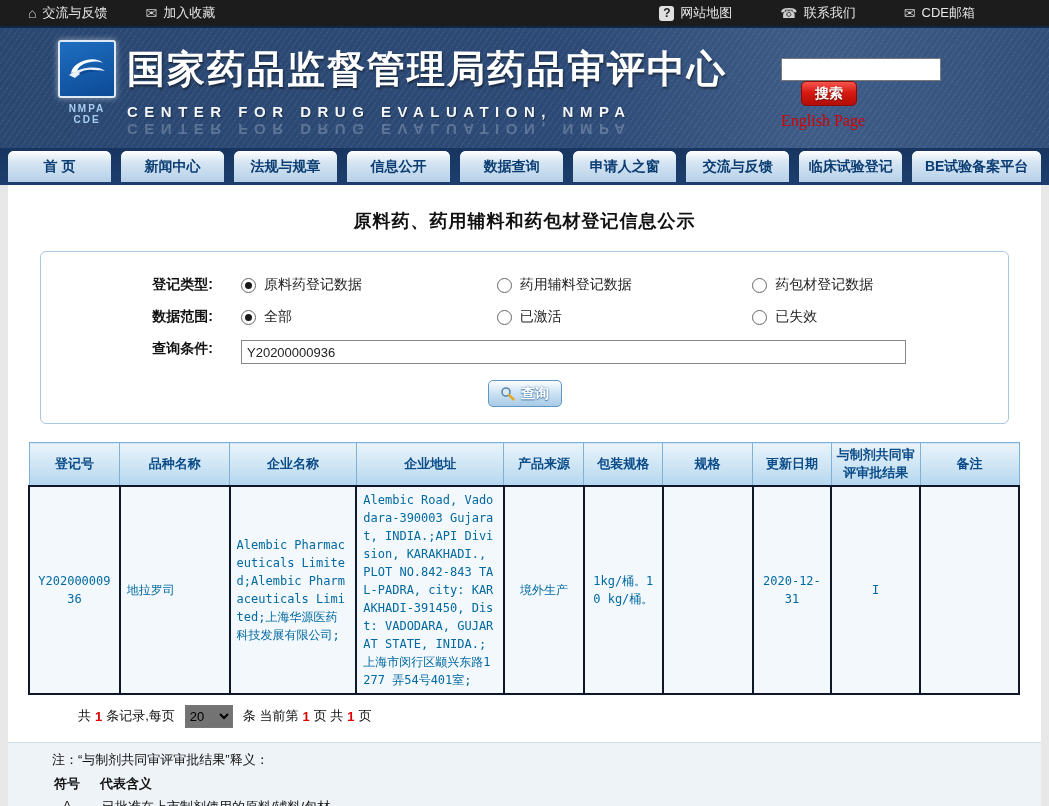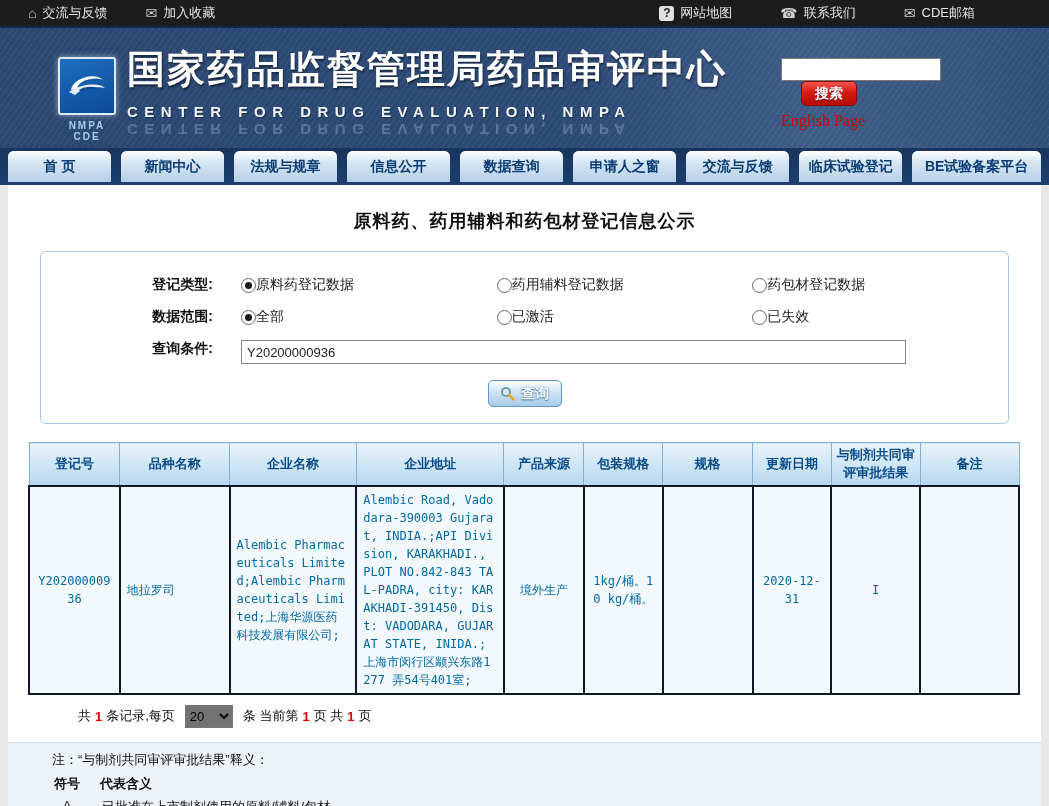--- a/index.html
+++ b/index.html
@@ -29,21 +29,21 @@
     border-radius: 3px; font-size: 12px;
   }
   
   .banner {
     height: 120px; position: relative;
     background:
       repeating-linear-gradient(125deg, rgba(255,255,255,0.05) 0 1px, rgba(0,0,0,0.04) 1px 5px),
       linear-gradient(90deg, #2c4a75 0%, #2e4d7a 55%, #41608c 78%, #33527e 100%);
     overflow: hidden;
   }
-  .logo-box { position: absolute; left: 55px; top: 12px; width: 64px; text-align: center; margin-top: 17px; }
+  .logo-box { position: absolute; left: 55px; top: 12px; width: 64px; text-align: center; }
   .logo-sq {
     width: 58px; height: 58px; margin: 0 auto;
     background: linear-gradient(160deg, #1e6ec0, #0c4a96);
     border: 2px solid #dfe9f5; border-radius: 3px;
     box-shadow: 0 0 6px rgba(255,255,255,0.5);
     display: flex; align-items: center; justify-content: center;
   }
   .logo-cap { color: #a8cdf0; font-size: 10px; letter-spacing: 2px; margin-top: 5px; font-weight: bold; }
   .bt-wrap { position: absolute; left: 127px; top: 16px; }
   .banner-title {
@@ -102,21 +102,21 @@
   }
   .form-box {
     margin: 18px 32px 0 32px; border: 1px solid #a9c6e2; border-radius: 6px;
     padding: 14px 0 16px 0; background: #fff;
   }
   .form-row { display: flex; align-items: flex-start; margin: 10px 0 14px 0; }
   .form-label {
     width: 200px; text-align: right; padding-right: 28px;
     font-size: 14px; font-weight: bold; color: #111; flex: none;
   }
-  .opt-cell { width: 280px; display: flex; align-items: center; gap: 0; font-size: 14px; color: #222; cursor: pointer; }
+  .opt-cell { width: 280px; display: flex; align-items: center; gap: 8px; font-size: 14px; color: #222; cursor: pointer; }
   .radio {
     width: 15px; height: 15px; border: 1px solid #666; border-radius: 50%;
     background: #fff; position: relative; flex: none;
   }
   .radio.on::after {
     content: ""; position: absolute; left: 3px; top: 3px; width: 7px; height: 7px;
     border-radius: 50%; background: #1a1a1a;
   }
   .query-input {
     width: 665px; height: 24px; border: 1px solid #888; font-size: 13px;

